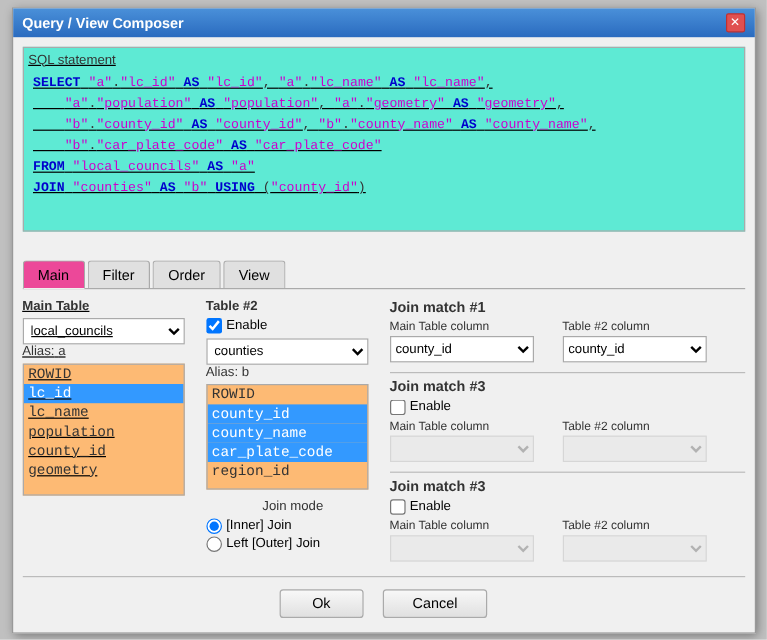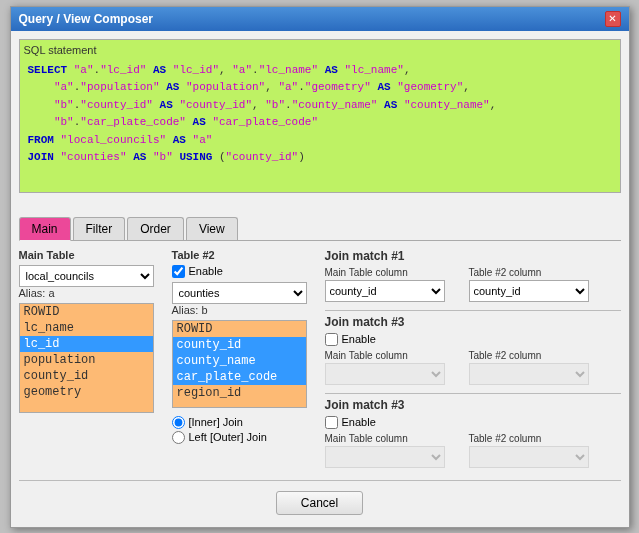--- a/index.html
+++ b/index.html
@@ -43,23 +43,24 @@
       display: flex;
       align-items: center;
       justify-content: center;
       border-radius: 2px;
     }
     .window-body {
       padding: 8px;
     }
     .group-box {
       border: 1px solid #aaa;
-      background: #bef264;
+      background: #5eead4;
       margin-bottom: 24px;
       padding: 4px;
+      text-decoration: underline;
     }
     .group-label {
       font-size: 11px;
       color: #333;
       margin-bottom: 4px;
       font-weight: normal;
     }
     .sql-content {
       font-family: 'Courier New', monospace;
       font-size: 11px;
@@ -244,33 +245,33 @@
 
     <div class="tabs-bar">
       <div class="tab active">Main</div>
       <div class="tab">Filter</div>
       <div class="tab">Order</div>
       <div class="tab">View</div>
     </div>
 
     <div class="main-content">
 
-      <div class="section" style="width:145px;">
+      <div class="section" style="width:145px;text-decoration:underline;">
         <div class="section-title">Main Table</div>
         <select class="dropdown">
           <option>local_councils</option>
         </select>
         <div class="alias-row">
           <span>Alias:</span>
           <span>a</span>
         </div>
         <div class="listbox" style="height:110px;">
           <div class="listbox-item">ROWID</div>
+          <div class="listbox-item selected">lc_id</div>
           <div class="listbox-item">lc_name</div>
-          <div class="listbox-item selected">lc_id</div>
           <div class="listbox-item">population</div>
           <div class="listbox-item">county_id</div>
           <div class="listbox-item">geometry</div>
         </div>
       </div>
 
       <div class="section" style="width:145px;">
         <div class="section-title">Table #2</div>
         <div class="checkbox-row">
           <input type="checkbox" checked="" style="">
@@ -285,20 +286,21 @@
         </div>
         <div class="listbox" style="height:88px;">
           <div class="listbox-item">ROWID</div>
           <div class="listbox-item selected">county_id</div>
           <div class="listbox-item selected">county_name</div>
           <div class="listbox-item selected">car_plate_code</div>
           <div class="listbox-item">region_id</div>
         </div>
 
         <div class="join-mode-section">
+          <div class="join-mode-title">Join mode</div>
           <div class="radio-row">
             <input type="radio" name="joinmode" checked="" style="">
             <span>[Inner] Join</span>
           </div>
           <div class="radio-row">
             <input type="radio" name="joinmode" style="">
             <span>Left [Outer] Join</span>
           </div>
         </div>
       </div>
@@ -368,16 +370,17 @@
                 <option></option>
               </select>
             </div>
           </div>
         </div>
       </div>
     </div>
 
     <hr class="separator">
     <div class="bottom-buttons">
+      <button class="btn">Ok</button>
       <button class="btn">Cancel</button>
     </div>
   </div>
 </div>
 
 </body></html>

